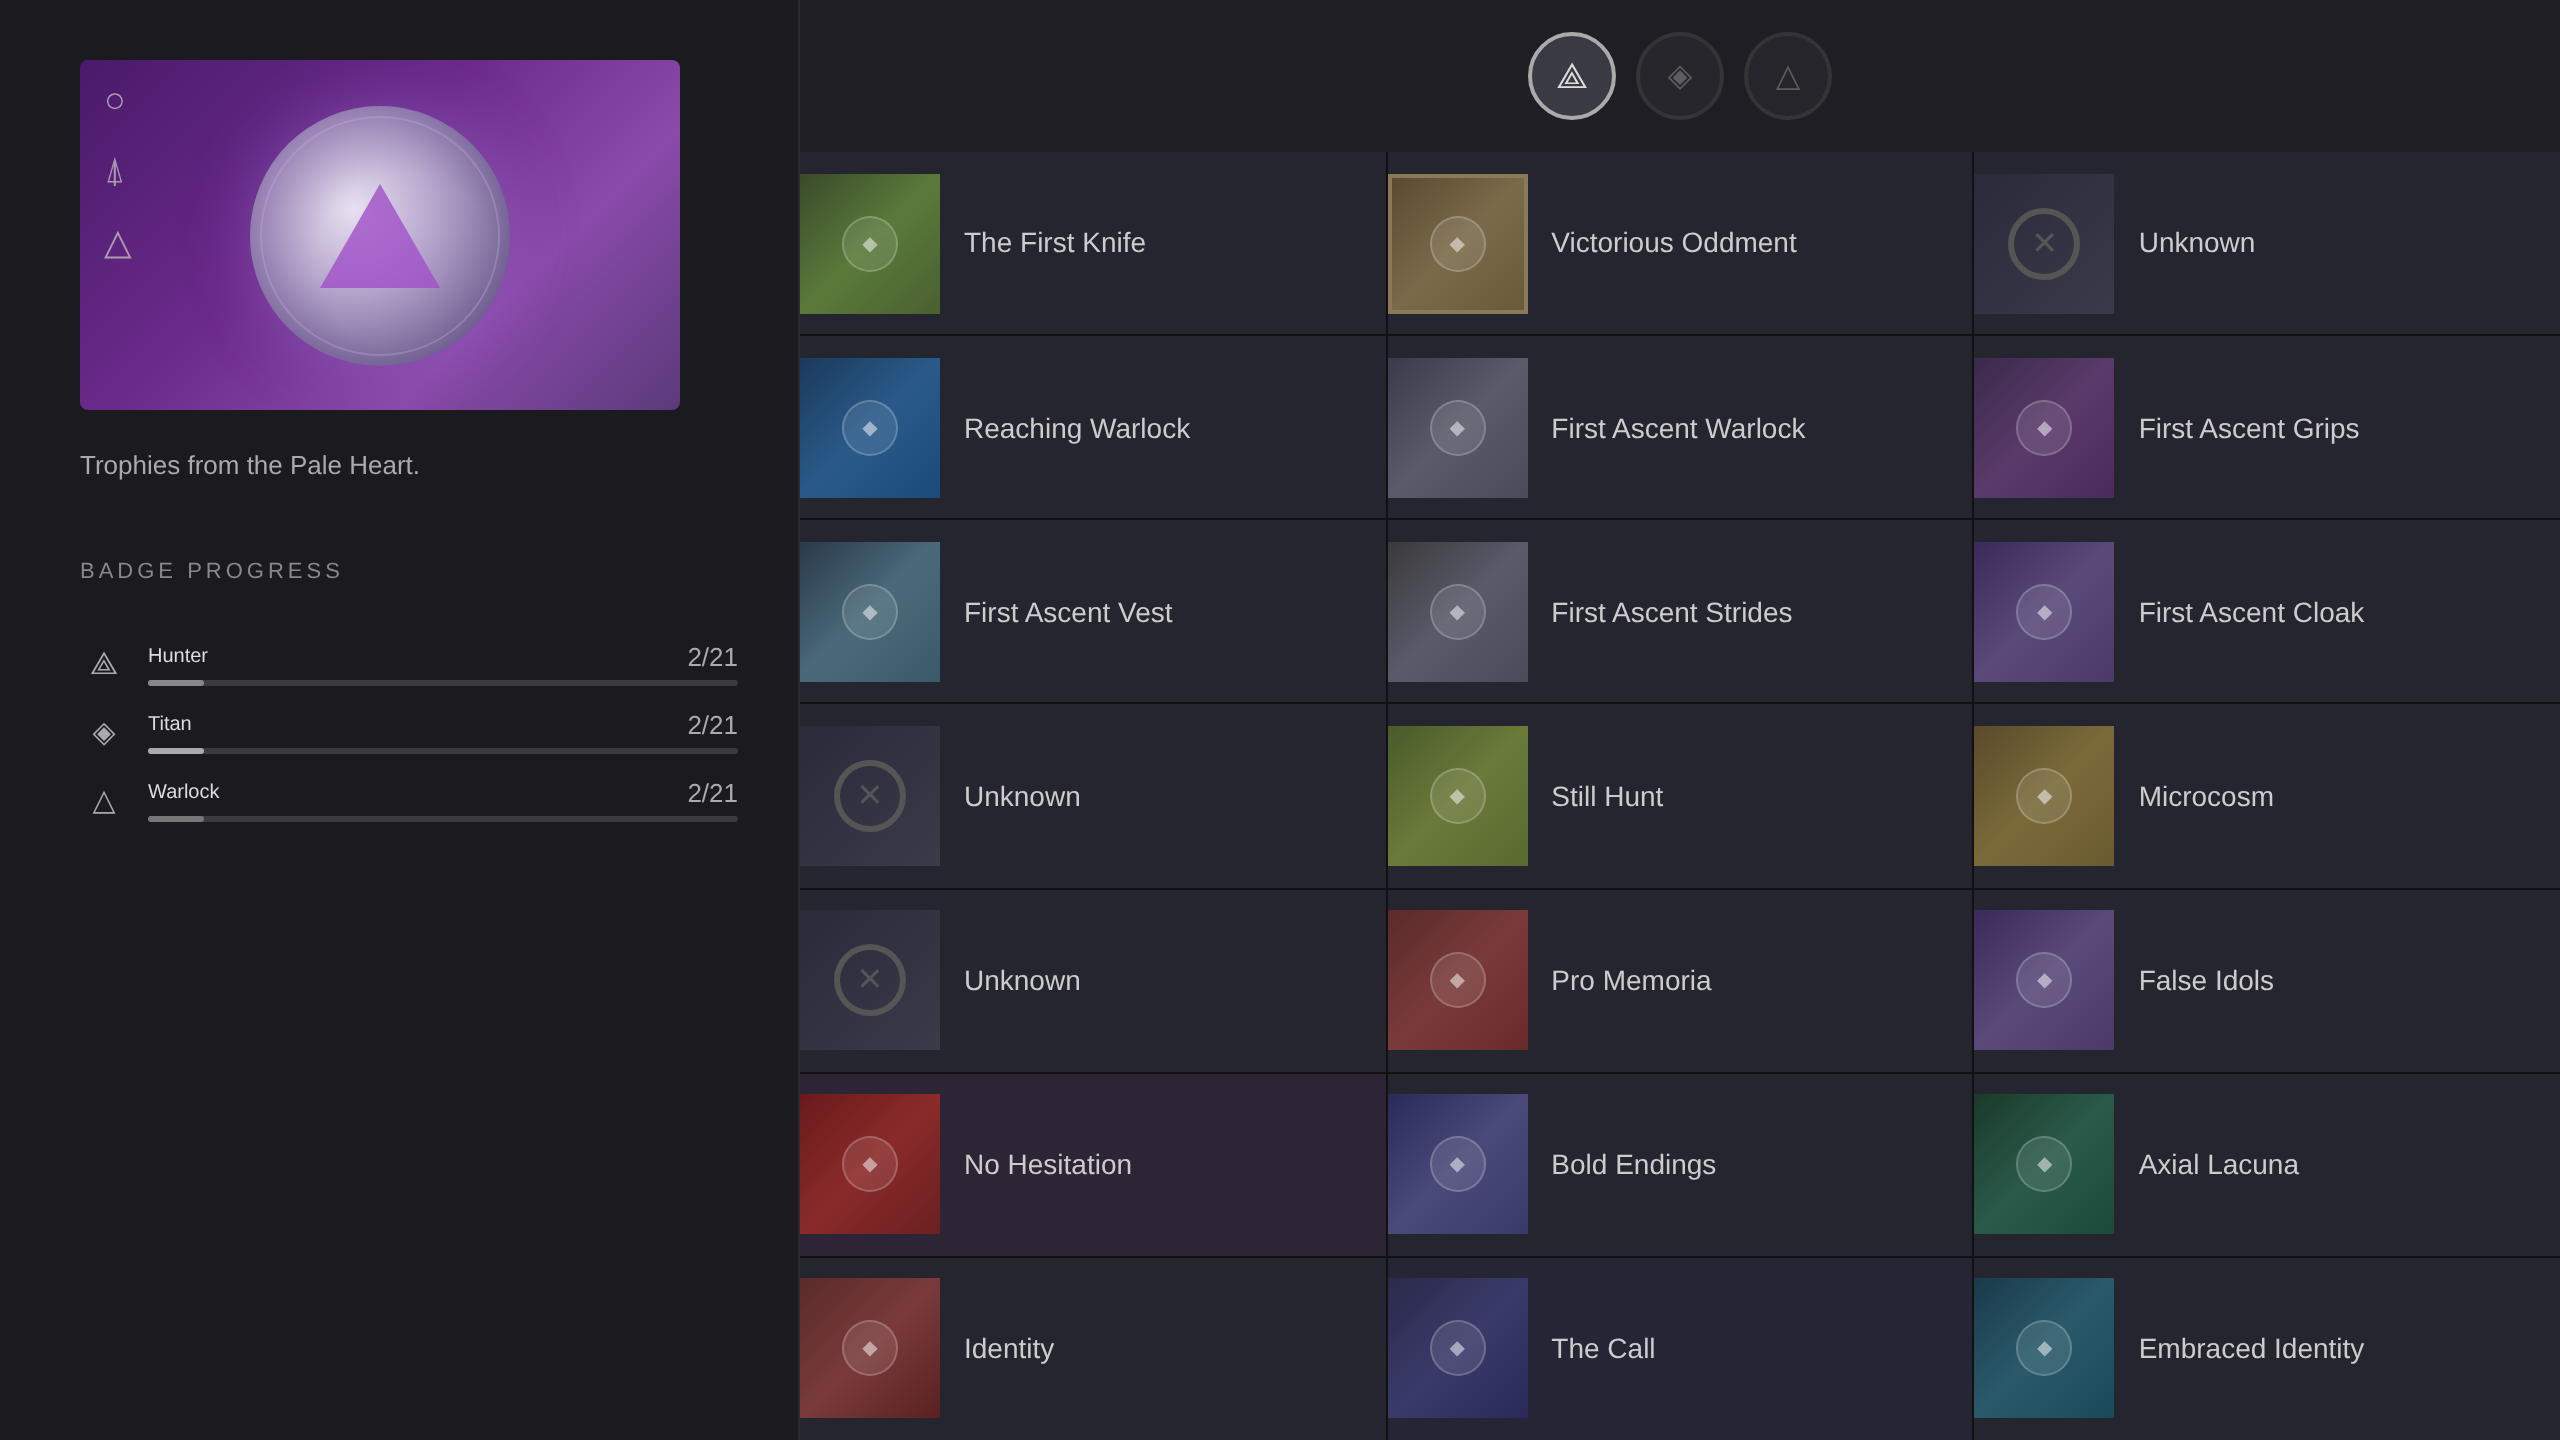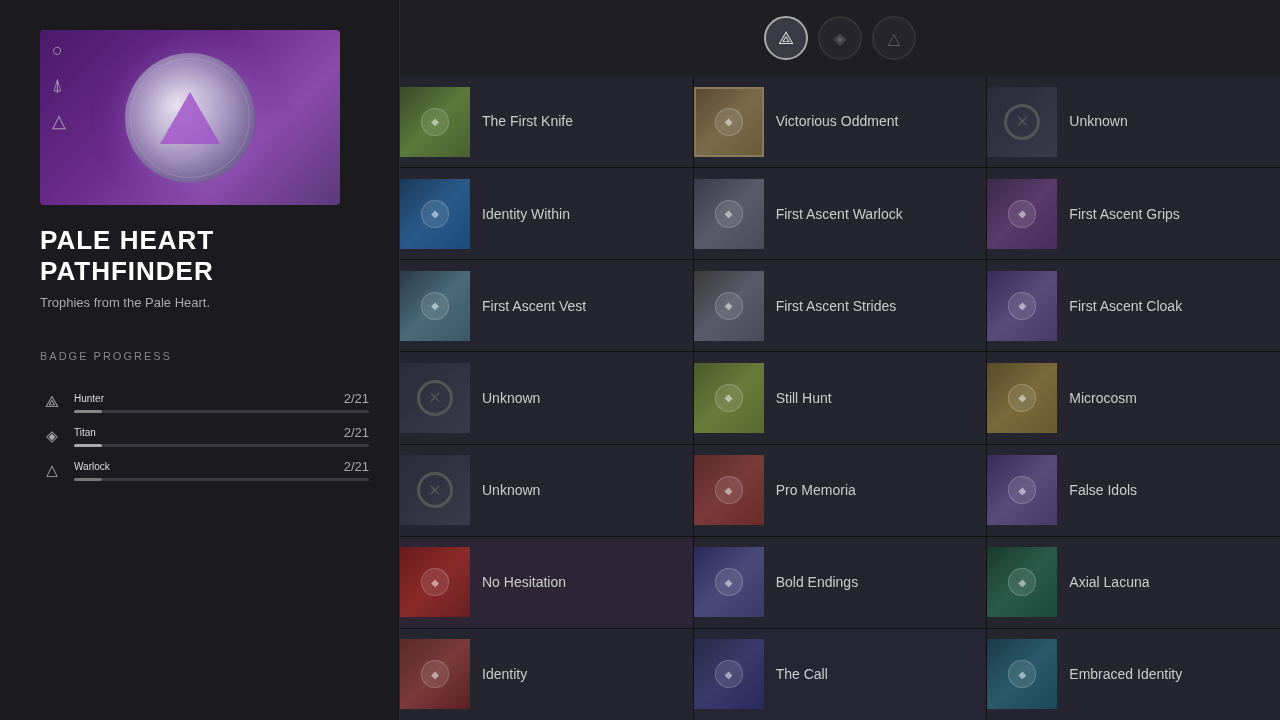--- a/index.html
+++ b/index.html
@@ -297,24 +297,20 @@
       <span>○</span>
       <span>⍋</span>
       <span>△</span>
     </div>
     <div class="globe">
       <div class="circle-ring"></div>
       <div class="triangle"></div>
     </div>
   </div>
 
-  <div class="badge-title">
-    <span>PALE HEART</span><br>
-    <span>PATHFINDER</span>
-  </div>
   <div class="badge-subtitle">Trophies from the Pale Heart.</div>
 
   <div class="badge-progress-title">BADGE PROGRESS</div>
 
   <div class="progress-item">
     <div class="progress-icon" style="font-size:16px; color:#aaa;">⟁</div>
     <div class="progress-bar-container">
       <div class="progress-label-row">
         <span class="progress-label">Hunter</span>
         <span class="progress-count">2/21</span>
@@ -375,21 +371,21 @@
       <div class="item-cell">
         <div class="item-thumbnail thumb-unknown-lock">
           <div class="lock-icon">✕</div>
         </div>
         <span class="item-name locked">Unknown</span>
       </div>
       <div class="item-cell">
         <div class="item-thumbnail thumb-reaching">
           <div style="width: 28px; height: 28px; border-radius: 50%; background: rgba(255, 255, 255, 0.1); border: 1px solid rgba(255, 255, 255, 0.2); display: flex; align-items: center; justify-content: center; font-size: 10px; color: rgba(255, 255, 255, 0.5);">◆</div>
         </div>
-        <span class="item-name">Identity Within</span>
+        <span class="item-name">Reaching Warlock</span>
       </div>
       <div class="item-cell">
         <div class="item-thumbnail thumb-casque">
           <div style="width: 28px; height: 28px; border-radius: 50%; background: rgba(255, 255, 255, 0.1); border: 1px solid rgba(255, 255, 255, 0.2); display: flex; align-items: center; justify-content: center; font-size: 10px; color: rgba(255, 255, 255, 0.5);">◆</div>
         </div>
         <span class="item-name">First Ascent Warlock</span>
       </div>
       <div class="item-cell">
         <div class="item-thumbnail thumb-grips">
           <div style="width: 28px; height: 28px; border-radius: 50%; background: rgba(255, 255, 255, 0.1); border: 1px solid rgba(255, 255, 255, 0.2); display: flex; align-items: center; justify-content: center; font-size: 10px; color: rgba(255, 255, 255, 0.5);">◆</div>

